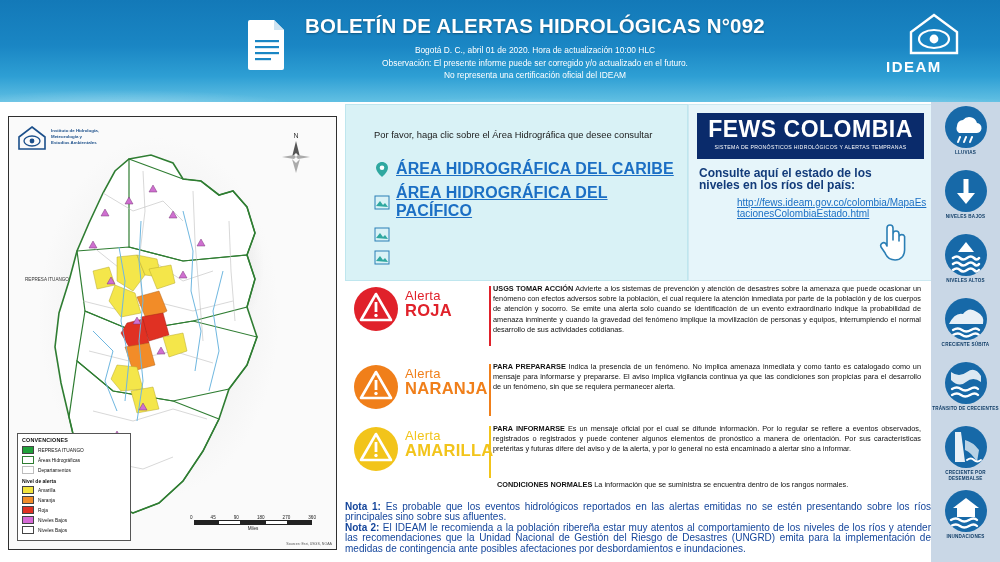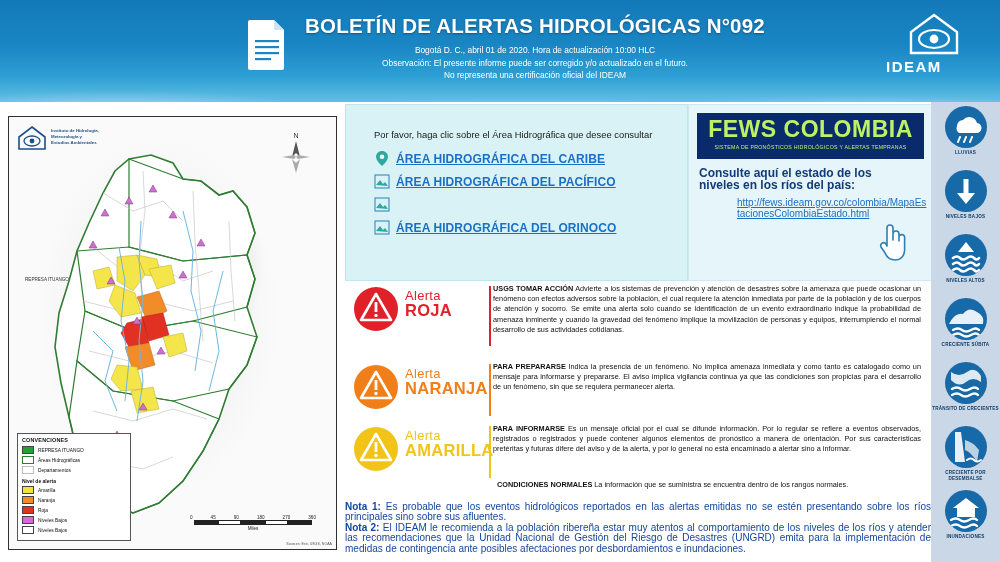--- a/index.html
+++ b/index.html
@@ -182,52 +182,52 @@
 
   
   .links-panel {
     position: absolute;
     left: 345px; top: 104px;
     width: 341px; height: 175px;
     background: #d9f2f6;
     border: 1px solid #bfe6ee;
   }
   .links-panel .prompt {
-    margin: 24px 0 10px 28px;
+    margin: 24px 0 20px 28px;
     font-size: 9.4px;
     color: #1a1a1a;
   }
   .link-row {
     display: flex; align-items: center;
     margin: 0 0 6px 28px;
     cursor: pointer;
   }
   .link-row .ic { width: 16px; height: 17px; flex: none; margin-right: 6px; }
   .link-row .lbl {
-    font-size: 12px;
+    font-size: 16px;
     font-weight: bold;
     color: #1b6fc4;
     text-decoration: underline;
     letter-spacing: .1px;
   }
 
   
   .fews-panel {
     position: absolute;
     left: 688px; top: 104px;
     width: 243px; height: 175px;
     background: #e6f5fa;
     border: 1px solid #cde9f1;
   }
   .fews-banner {
     position: absolute;
     left: 8px; top: 8px;
     width: 227px; height: 46px;
     background: #0a2b6b;
-    color: #bef264;
+    color: #ffffff;
     text-align: center;
   }
   .fews-banner .t1 {
     font-size: 23px; font-weight: bold; letter-spacing: .5px; margin-top: 3px;
   }
   .fews-banner .t2 {
     font-size: 5.2px; letter-spacing: .3px; margin-top: 1px;
   }
   .fews-text {
     position: absolute;
@@ -543,21 +543,20 @@
       </span>
     </div>
 
     <div class="link-row">
       <span class="ic">
         <svg viewBox="0 0 16 17" width="16" height="17">
           <rect x="1" y="2" width="14" height="13" fill="#d9f2f6" stroke="#2b7fb5" stroke-width="1"></rect>
           <path d="M2 12 L6 7 L9 11 L11 9 L14 13 z" fill="#2fa8a0"></path>
         </svg>
       </span>
-      <span class="lbl">ÁREA HIDROGRÁFICA DEL ORINOCO</span>
     </div>
 
   </div>
 
   <div class="fews-panel">
     <div class="fews-banner">
       <div class="t1">FEWS COLOMBIA</div>
       <div class="t2">SISTEMA DE PRONÓSTICOS HIDROLÓGICOS Y ALERTAS TEMPRANAS</div>
     </div>
     <div class="fews-text">Consulte aquí el estado de los niveles en los ríos del país:</div>

